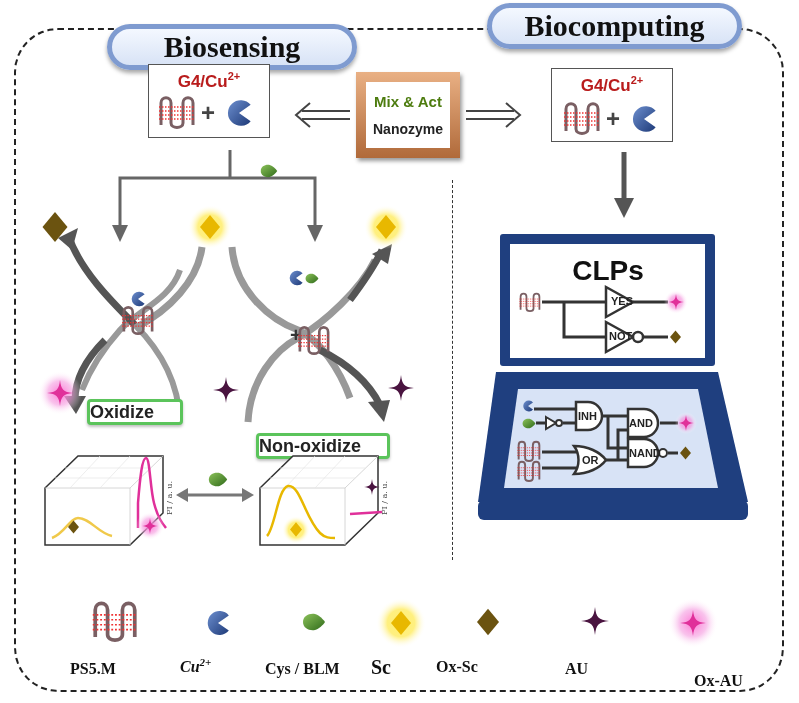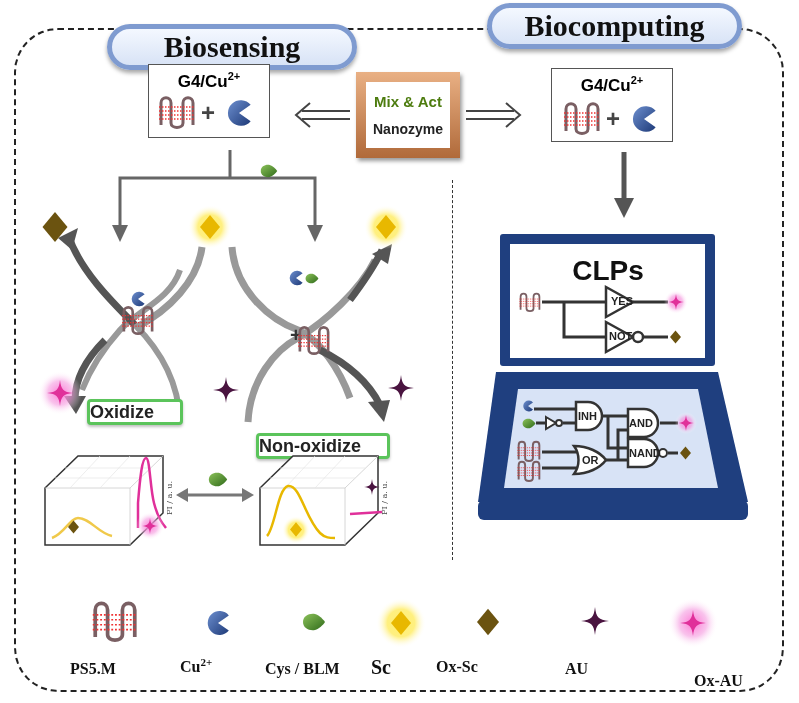--- a/index.html
+++ b/index.html
@@ -1,21 +1,21 @@
 <!DOCTYPE html>
 <html><head>
 <meta charset="utf-8">
 <style>
   html, body { margin:0; padding:0; background:#fff; }
   body { width:799px; height:703px; position:relative; overflow:hidden; font-family:"Liberation Sans", sans-serif; }
   .abs { position:absolute; }
   .frame { left:14px; top:28px; width:770px; height:664px; border:2px dashed #222; border-radius:44px; box-sizing:border-box; }
   .pill { height:46px; border-radius:23px; background:linear-gradient(#f4f8ff,#d8e3f6); border:5px solid #7f9bd0; box-shadow:0 3px 4px rgba(0,0,0,.35); display:flex; align-items:center; justify-content:center; font-family:"Liberation Serif", serif; font-weight:bold; font-size:30px; color:#111; box-sizing:border-box; }
   .g4box { width:122px; height:74px; border:1.5px solid #555; background:#fff; box-sizing:border-box; }
-  .g4title { position:absolute; top:5px; left:0; right:0; text-align:center; font-weight:bold; font-size:17px; color:#000000; }
+  .g4title { position:absolute; top:5px; left:0; right:0; text-align:center; font-weight:bold; font-size:17px; color:#b91c1c; }
   .mixbox { left:356px; top:72px; width:104px; height:86px; background:linear-gradient(#e9b084,#b06a3a); box-shadow:2px 3px 4px rgba(0,0,0,.4); }
   .mixinner { position:absolute; left:10px; top:10px; right:10px; bottom:10px; background:#fff; display:flex; flex-direction:column; align-items:center; justify-content:center; }
   .mixtitle { color:#4d7c0f; font-weight:bold; font-size:15px; }
   .mixsub { color:#222; font-weight:bold; font-size:14px; margin-top:11px; }
   .statebox { height:26px; border:3px solid #5bc45b; border-radius:4px; background:#fff; display:flex; align-items:center; font-weight:bold; font-size:18px; color:#222; box-shadow:0 2px 3px rgba(0,0,0,.25); box-sizing:border-box; }
   .legend-label { font-family:"Liberation Serif", serif; font-weight:bold; font-size:16px; color:#111; text-align:left; }
   .gate-label { font-family:"Liberation Sans", sans-serif; font-weight:bold; font-size:11px; fill:#222; }
   .axis-label { font-family:"DejaVu Serif", serif; font-size:8px; fill:#444; }
   .sep { left:452px; top:180px; width:0; height:380px; border-left:1.5px dashed #333; }
 </style>
@@ -294,19 +294,19 @@
     </svg>
   <svg class="abs" style="left:521px;top:8px" width="30" height="32">
       <use href="#star4" width="28" height="30" fill="#4a1440"></use>
     </svg>
   <svg class="abs" style="left:608px;top:0px" width="50" height="50">
       <circle cx="25" cy="25" r="25" fill="url(#glowP)"></circle>
       <use href="#star4" x="12" y="11" width="26" height="28" fill="#e0309a"></use>
     </svg>
 
   <div class="abs legend-label" style="left:10px;top:62px;width:90px;">PS5.M</div>
-  <div class="abs legend-label" style="left:120px;top:58px;width:80px;"><span>Cu</span><sup style="font-size:11px">2+</sup></div>
+  <div class="abs legend-label" style="left:120px;top:58px;width:80px;font-style:italic;"><span>Cu</span><sup style="font-size:11px">2+</sup></div>
   <div class="abs legend-label" style="left:205px;top:62px;width:100px;">Cys / BLM</div>
   <div class="abs legend-label" style="left:311px;top:58px;width:60px;font-size:20px;">Sc</div>
   <div class="abs legend-label" style="left:376px;top:60px;width:70px;">Ox-Sc</div>
   <div class="abs legend-label" style="left:505px;top:62px;width:60px;">AU</div>
   <div class="abs legend-label" style="left:634px;top:60px;width:70px;margin-top:14px;">Ox-AU</div>
 </div>
 
 </body></html>

